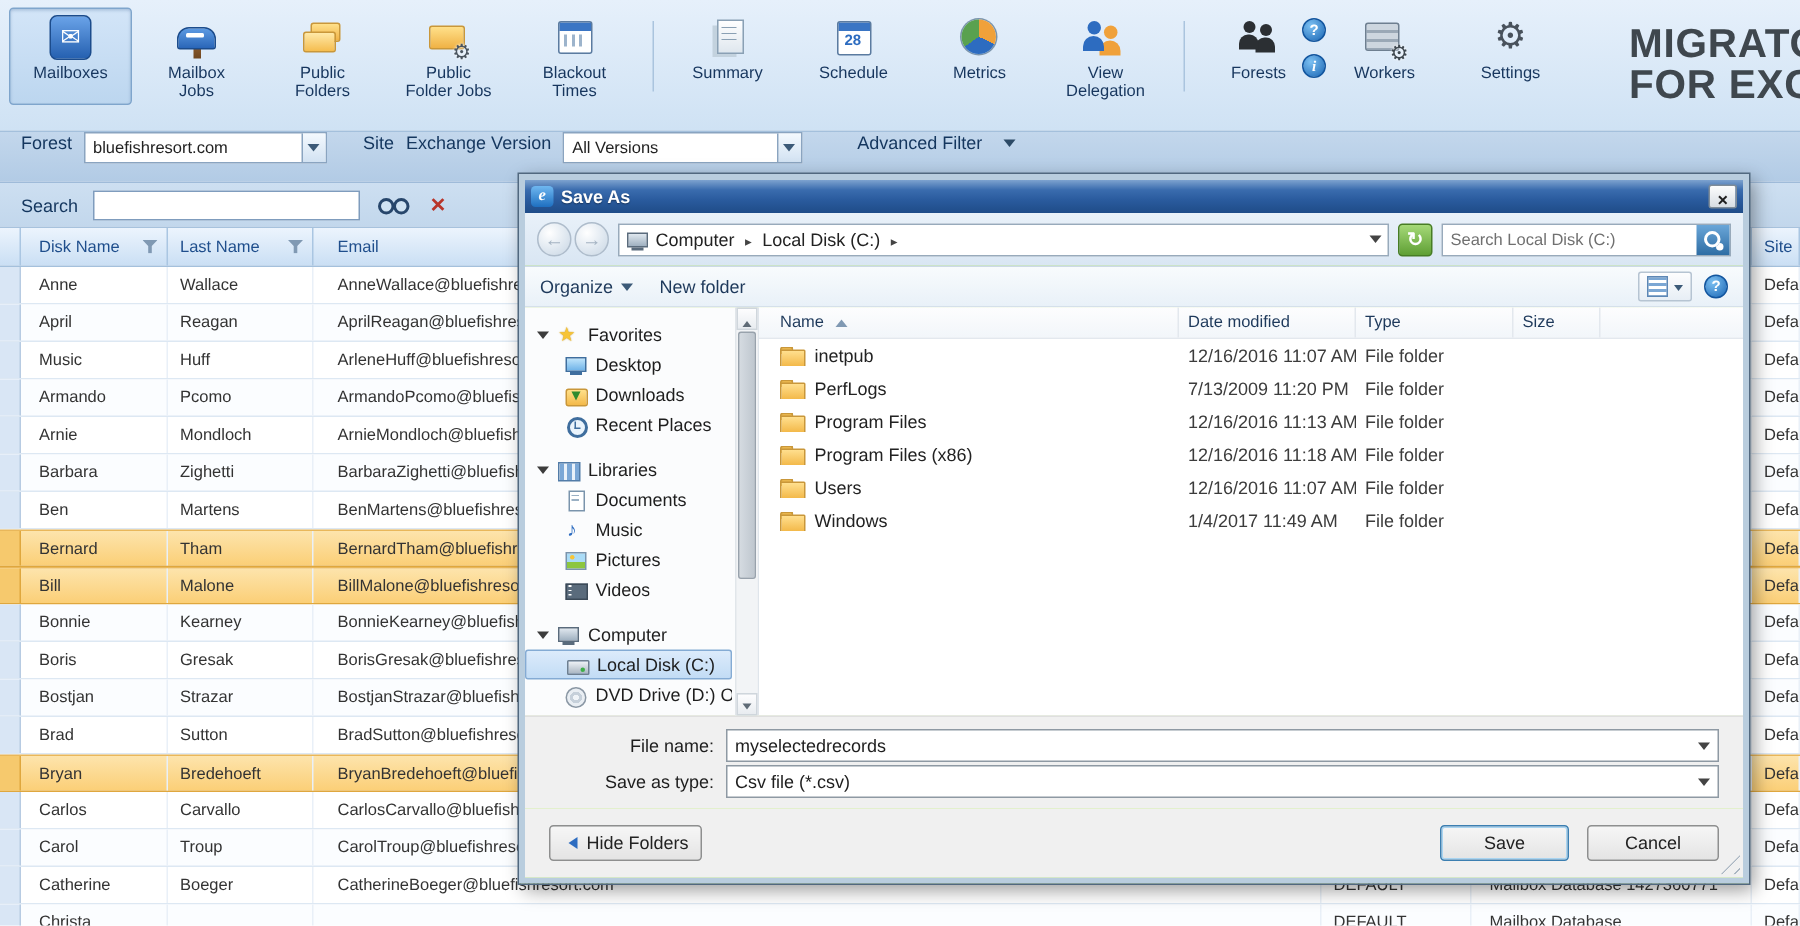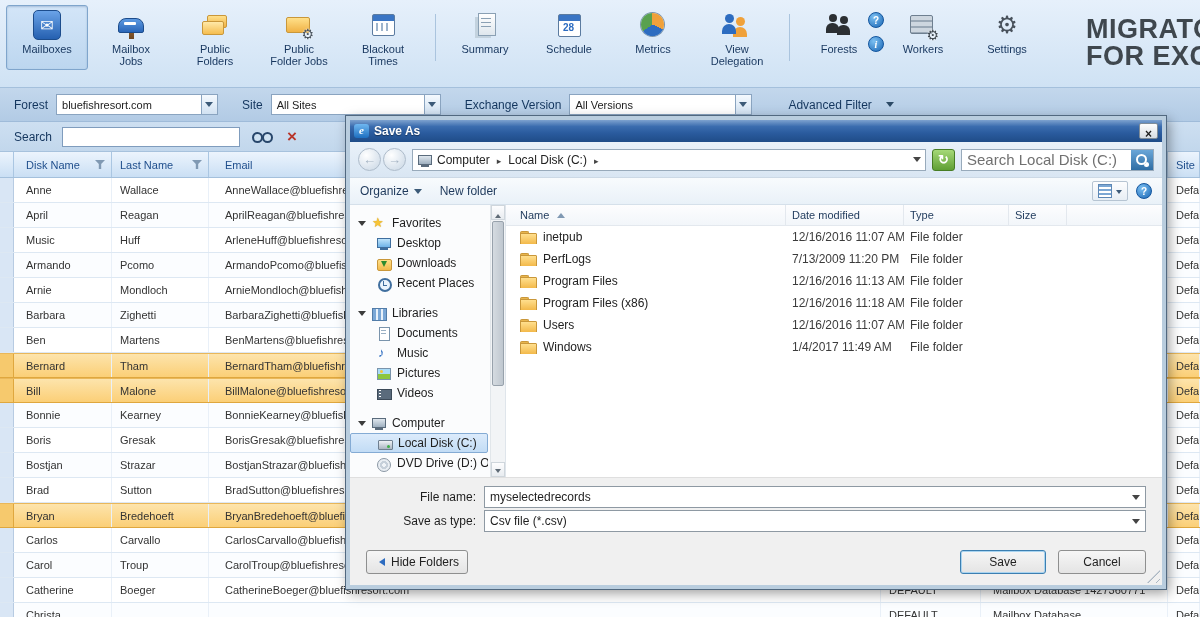--- a/index.html
+++ b/index.html
@@ -46,28 +46,28 @@
   .settings-icon::after { content:"⚙"; position:absolute; inset:0; display:flex; align-items:center; justify-content:center; font-size:24px; color:#49525c; line-height:1; }
 
   .help-cluster { position:absolute; left:868px; top:12px; display:flex; flex-direction:column; gap:8px; }
   .round-ic { width:16px; height:16px; border-radius:50%; background:radial-gradient(circle at 35% 30%,#7cc0f2,#1a66b4); border:1px solid #12559e; color:#fff; font-size:10px; font-weight:bold; display:flex; align-items:center; justify-content:center; }
   .round-ic.q::after { content:"?"; }
   .round-ic.i::after { content:"i"; font-style:italic; font-family:"Liberation Serif",serif; }
 
   .brand { position:absolute; left:1086px; top:16px; font-size:27px; font-weight:bold; color:#3f474e; line-height:27px; letter-spacing:.5px; white-space:nowrap; }
 
   
-  .filterbar { position:absolute; left:0; top:88px; width:1200px; height:34px; background:linear-gradient(#c3d7ec,#b2cbe5); border-bottom:1px solid #9fbbd9; display:flex; align-items:center; padding-left:14px; font-size:12px; color:#14365e; }
+  .filterbar { position:absolute; left:0; top:88px; width:1200px; height:34px; background:linear-gradient(#c3d7ec,#b2cbe5); border-bottom:1px solid #9fbbd9; display:flex; align-items:flex-start; padding-left:14px; font-size:12px; color:#14365e; }
   .flabel { margin-right:8px; white-space:nowrap; }
   .combo { position:relative; height:21px; background:#fff; border:1px solid #8aa4c0; font-size:11px; color:#222; display:flex; align-items:center; padding:0 20px 0 5px; white-space:nowrap; }
   .combo-arrow { position:absolute; right:0; top:0; bottom:0; width:16px; background:linear-gradient(#f4f9fe,#d2e2f2); border-left:1px solid #8aa4c0; }
   .combo-arrow::after { content:""; position:absolute; left:3px; top:7px; border:4px solid transparent; border-top:5px solid #3c5a78; }
   .w-forest { width:162px; margin-right:24px; }
   .w-site { width:170px; margin-right:24px; }
-  .w-ver { width:183px; }
+  .w-ver { width:160px; }
   .advfilter { display:flex; align-items:center; margin-left:36px; }
   .dd-plain { margin-left:14px; border:4px solid transparent; border-top:5px solid #2c4a66; margin-top:4px; }
 
   
   .searchbar { position:absolute; left:0; top:122px; width:1200px; height:30px; background:linear-gradient(#cddff1,#c2d7ec); border-bottom:1px solid #a7c2dd; display:flex; align-items:center; padding-left:14px; font-size:12px; color:#14365e; gap:10px; }
   .search-input { width:178px; height:20px; border:1px solid #7f9cbd; font-size:11px; padding:0 4px; background:#fff; }
   .find-icon { width:24px; height:18px; position:relative; }
   .find-icon::before,.find-icon::after { content:""; position:absolute; top:4px; width:7px; height:7px; border:2px solid #27466b; border-radius:50%; background:#cfe2f2; }
   .find-icon::before { left:2px; } .find-icon::after { left:12px; }
   .clear-icon { width:16px; height:18px; position:relative; }
@@ -108,21 +108,21 @@
   .navbtn.fwd::after { content:"→"; }
   .navbtn.fwd { margin-left:-4px; }
   .crumbbox { width:514px; height:22px; background:#fff; border:1px solid #98aabb; display:flex; align-items:center; padding:0 4px; flex:none; }
   .mini-ic { width:16px; height:14px; position:relative; flex:none; margin-right:4px; }
   .crumb { font-size:12px; color:#222; white-space:nowrap; }
   .crumb::after { content:"▸"; font-size:9px; color:#444; margin:0 7px; }
   .crumb-dd { margin-left:auto; border:4px solid transparent; border-top:5px solid #444; margin-top:4px; }
   .refresh { width:23px; height:22px; background:linear-gradient(#a5d978,#5f9f34); border:1px solid #477d24; border-radius:3px; position:relative; flex:none; }
   .refresh::after { content:"↻"; color:#fff; font-size:13px; font-weight:bold; position:absolute; inset:0; text-align:center; line-height:20px; }
   .dlg-search { flex:1; height:22px; background:#fff; border:1px solid #98aabb; display:flex; align-items:center; }
-  .s-ph { font-size:15px; color:#707070; padding-left:5px; white-space:nowrap; }
+  .s-ph { font-size:11px; color:#707070; padding-left:5px; white-space:nowrap; }
   .s-btn { width:22px; align-self:stretch; background:linear-gradient(#6aa6d8,#2e6da4); position:relative; margin-left:auto; flex:none; }
   .s-btn::after { content:""; position:absolute; left:5px; top:4px; width:7px; height:7px; border:2px solid #fff; border-radius:50%; box-shadow:5px 5px 0 -3px #fff; }
 
   .dlg-cmd { height:27px; flex:none; background:linear-gradient(#f8fbfd,#e9f1f8); border-bottom:1px solid #d5e0ea; display:flex; align-items:center; padding:0 10px; gap:18px; font-size:12px; color:#1e395b; }
   .cmd { display:flex; align-items:center; gap:5px; white-space:nowrap; }
   .dd { border:4px solid transparent; border-top:5px solid #3c5a78; margin-top:4px; }
   .cmd-right { margin-left:auto; display:flex; align-items:center; gap:8px; }
   .views { width:36px; height:20px; border:1px solid #b6c4d2; border-radius:2px; background:linear-gradient(#fdfdfe,#e7eef5); display:flex; align-items:center; justify-content:center; gap:4px; }
   .views::before { content:""; width:12px; height:12px; background:repeating-linear-gradient(#7ba7d4 0 2px,#fff 2px 4px); border:1px solid #5d87b5; }
   .views::after { content:""; border:3px solid transparent; border-top:4px solid #3c5a78; margin-top:4px; }
@@ -267,24 +267,20 @@
   </div>
 </div>
 
 <div class="filterbar">
   <span class="flabel">Forest</span>
   <div class="combo w-forest">
     <span>bluefishresort.com</span>
     <span class="combo-arrow"></span>
   </div>
   <span class="flabel">Site</span>
-  <div class="combo w-site">
-    <span>All Sites</span>
-    <span class="combo-arrow"></span>
-  </div>
   <span class="flabel">Exchange Version</span>
   <div class="combo w-ver">
     <span>All Versions</span>
     <span class="combo-arrow"></span>
   </div>
   <div class="advfilter">
     <span>Advanced Filter</span>
     <span class="dd-plain"></span>
   </div>
 </div>

